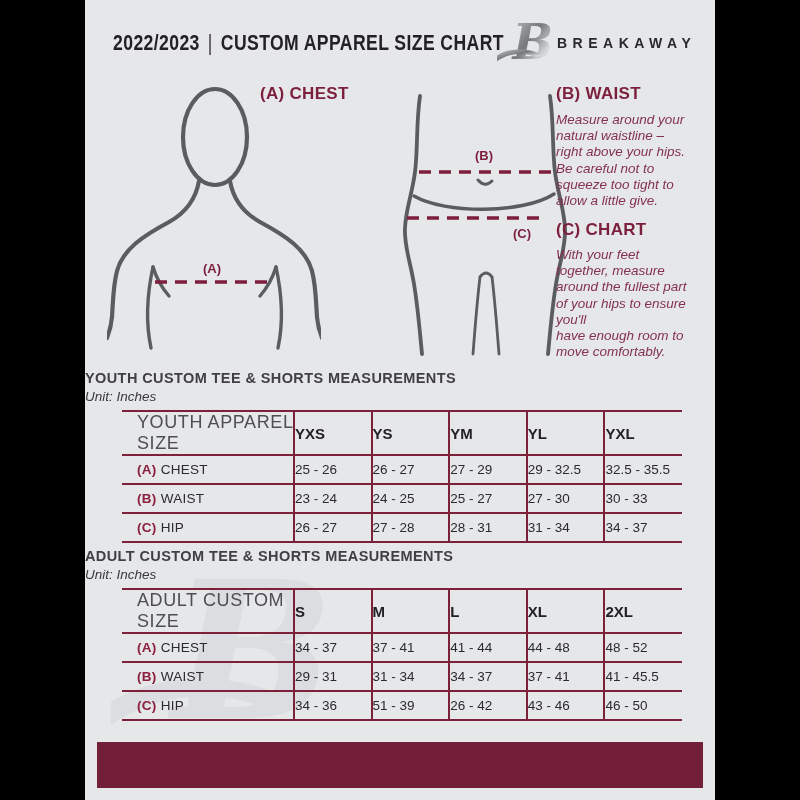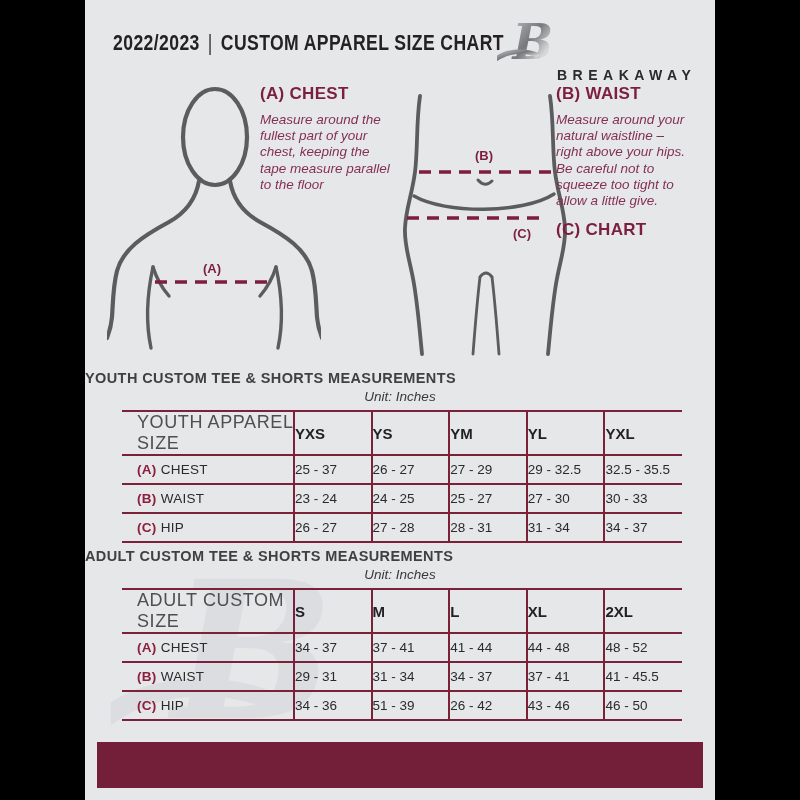--- a/index.html
+++ b/index.html
@@ -23,21 +23,21 @@
   .hdr-title{
     position:absolute;left:28px;top:30px;
     font-weight:bold;font-size:22px;color:#242124;
     letter-spacing:.5px;white-space:nowrap;
     transform:scaleX(.8);transform-origin:left center;
   }
   .hdr-title .sep{font-weight:normal;color:#3a383a;padding:0 10px;}
   .logo{position:absolute;left:410px;top:16px;width:58px;height:50px;}
   .brand{
     position:absolute;left:472px;top:35px;
-    font-weight:bold;font-size:14px;letter-spacing:5.5px;color:#2a292b;white-space:nowrap;margin-top:32px;
+    font-weight:bold;font-size:14px;letter-spacing:5.5px;color:#2a292b;white-space:nowrap;
   }
   
   .fig{position:absolute;}
   .fig-torso{left:22px;top:80px;width:214px;height:282px;}
   .fig-lower{left:308px;top:88px;width:184px;height:272px;}
   .meas-label{
     position:absolute;font-size:13px;font-weight:bold;color:#7c1f3e;
   }
   
   .inst-head{
@@ -46,21 +46,21 @@
   .inst-body{
     position:absolute;font-style:italic;font-size:13.5px;line-height:1.2;
     color:var(--maroon-text);white-space:pre-line;
   }
   
   .sec-title{
     position:absolute;left:0;width:733px;text-align:left;
     font-weight:bold;font-size:14.5px;letter-spacing:.4px;color:var(--title-gray);
   }
   .sec-unit{
-    position:absolute;left:0;width:630px;text-align:center;
+    position:absolute;left:0;width:630px;text-align:left;
     font-style:italic;font-size:13.5px;color:#39383a;
   }
   
   table.size{
     position:absolute;left:37px;width:560px;
     border-collapse:collapse;table-layout:fixed;z-index:2;
   }
   table.size col.c0{width:172px;}
   table.size col.cn{width:77.6px;}
   table.size tr{border-bottom:2px solid var(--maroon);}
@@ -141,35 +141,37 @@
           <path d="M99,189 C102,214 104,240 106,266"></path>
         </g>
       </g>
       <line x1="26" y1="84" x2="162" y2="84" stroke="#7e1e3c" stroke-width="3.6" stroke-dasharray="12 8"></line>
       <line x1="14" y1="130" x2="152" y2="130" stroke="#7e1e3c" stroke-width="3.6" stroke-dasharray="12 8"></line>
     </svg>
     <span class="meas-label" style="left:390px;top:148px;">(B)</span>
     <span class="meas-label" style="left:428px;top:226px;">(C)</span>
 
     <div class="inst-head" style="left:175px;top:84px;">(A) CHEST</div>
-    <div class="inst-body" style="left:175px;top:112px;width:145px;">Measure around the
-fullest part of your
-chest, keeping the
-tape measure parallel
-to the floor</div>
 
     <div class="inst-head" style="left:471px;top:84px;">(B) WAIST</div>
     <div class="inst-body" style="left:471px;top:112px;width:155px;">Measure around your
 natural waistline –
 right above your hips.
 Be careful not to
 squeeze too tight to
 allow a little give.</div>
 
     <div class="inst-head" style="left:471px;top:220px;">(C) CHART</div>
+    <div class="inst-body" style="left:471px;top:247px;width:160px;">With your feet
+together, measure
+around the fullest part
+of your hips to ensure
+you'll
+have enough room to
+move comfortably.</div>
 
     <div class="sec-title" style="top:370px;">YOUTH CUSTOM TEE &amp; SHORTS MEASUREMENTS</div>
     <div class="sec-unit" style="top:389px;">Unit: Inches</div>
 
     <table class="size" style="top:410px;">
       <colgroup>
           <col class="c0">
           <col class="cn">
           <col class="cn">
           <col class="cn">
@@ -182,21 +184,21 @@
           <th>YXS</th>
           <th>YS</th>
           <th>YM</th>
           <th>YL</th>
           <th>YXL</th>
         </tr>
       </thead>
       <tbody>
         <tr>
           <td class="rowlabel"><span class="pfx">(A)</span><span>CHEST</span></td>
-          <td>25 - 37</td>
+          <td>25 - 26</td>
           <td>26 - 27</td>
           <td>27 - 29</td>
           <td>29 - 32.5</td>
           <td>32.5 - 35.5</td>
         </tr>
         <tr>
           <td class="rowlabel"><span class="pfx">(B)</span><span>WAIST</span></td>
           <td>23 - 24</td>
           <td>24 - 25</td>
           <td>25 - 27</td>

